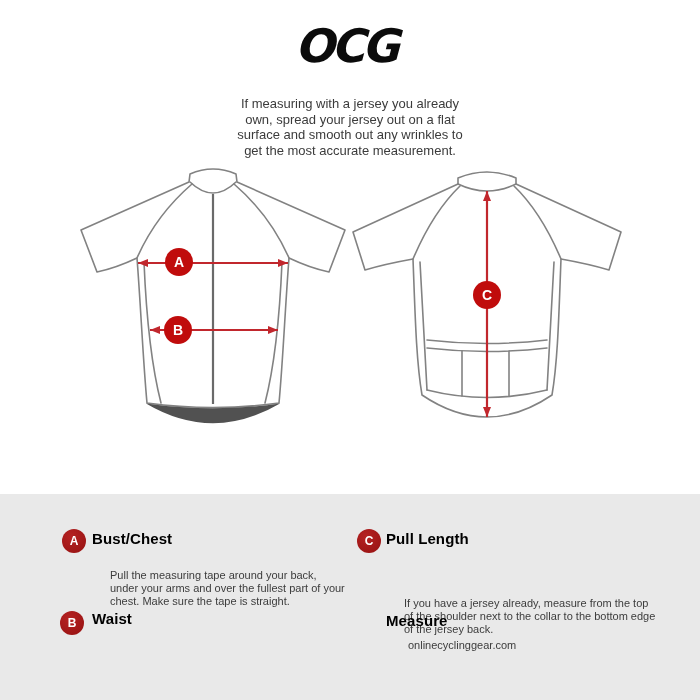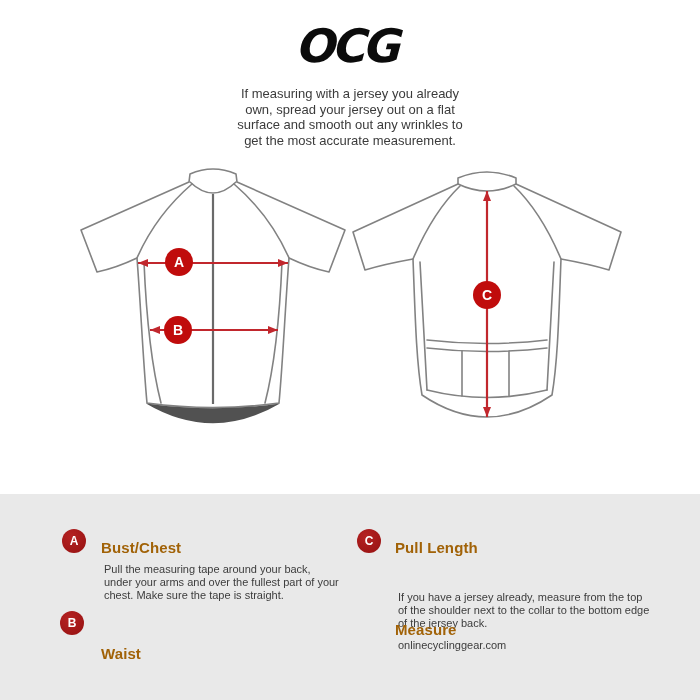--- a/index.html
+++ b/index.html
@@ -9,21 +9,21 @@
     -webkit-font-smoothing:antialiased;
   }
   
   .logo{
     position:absolute;top:22px;left:0;right:0;text-align:center;
     font-family:"DejaVu Sans",sans-serif;font-weight:bold;font-style:italic;
     font-size:46px;line-height:48px;color:#0b0b0b;letter-spacing:-3px;
     transform:skewX(-4deg);
   }
   .intro{
-    position:absolute;top:80px;left:0;right:0;margin:6px;text-align:center;
+    position:absolute;top:80px;left:0;right:0;margin:16px;text-align:center;
     font-size:13px;line-height:15.5px;color:#3b3b3b;white-space:pre-line;
   }
   
   .jersey{position:absolute;top:160px;}
   .jersey.front{left:58px;}
   .jersey.back{left:345px;}
   .outline{fill:none;stroke:var(--outline);stroke-width:1.6;stroke-linejoin:round;stroke-linecap:round;}
   .body-fill{fill:#ffffff;stroke:var(--outline);stroke-width:1.6;stroke-linejoin:round;}
   .zipper{fill:none;stroke:var(--zipper);stroke-width:2.2;}
   .hem-dark{fill:var(--hem-dark);stroke:none;}
@@ -45,35 +45,35 @@
   .legend-marker{
     position:absolute;width:24px;height:24px;border-radius:50%;
     background:radial-gradient(circle at 38% 32%, #b52222, var(--legend-marker-red) 72%);
     color:#fff;font-weight:bold;font-size:12px;
     display:flex;align-items:center;justify-content:center;
   }
   .lm-a{left:62px;top:529px;}
   .lm-b{left:60px;top:611px;}
   .lm-c{left:357px;top:529px;}
   .legend-title{
-    position:absolute;margin:9px;font-size:15px;font-weight:bold;color:#a16207;
+    position:absolute;margin:0;font-size:15px;font-weight:bold;color:#000000;
     letter-spacing:.1px;
   }
   .lt-a{left:92px;top:530px;}
-  .lt-b{left:92px;top:636px;}
+  .lt-b{left:92px;top:610px;}
   .lt-c{left:386px;top:530px;}
   .lt-w{left:386px;top:612px;}
   .legend-desc{
-    position:absolute;margin:12px;font-size:11px;line-height:13px;color:#3c3c3c;
+    position:absolute;margin:18px;font-size:11px;line-height:13px;color:#3c3c3c;
     white-space:pre-line;
   }
   .ld-a{left:92px;top:551px;}
   .ld-b{left:92px;top:633px;}
   .ld-c{left:386px;top:579px;}
-  .website-urls{position:absolute;left:398px;top:636px;font-size:11px;line-height:19px;color:#3c3c3c;}
+  .website-urls{position:absolute;left:408px;top:636px;font-size:11px;line-height:19px;color:#3c3c3c;}
   .website-urls span{display:block;}
 </style>
 </head>
 <body>
 
 <div class="page">
 
   <div class="logo">OCG</div>
 
   <p class="intro">If measuring with a jersey you already

